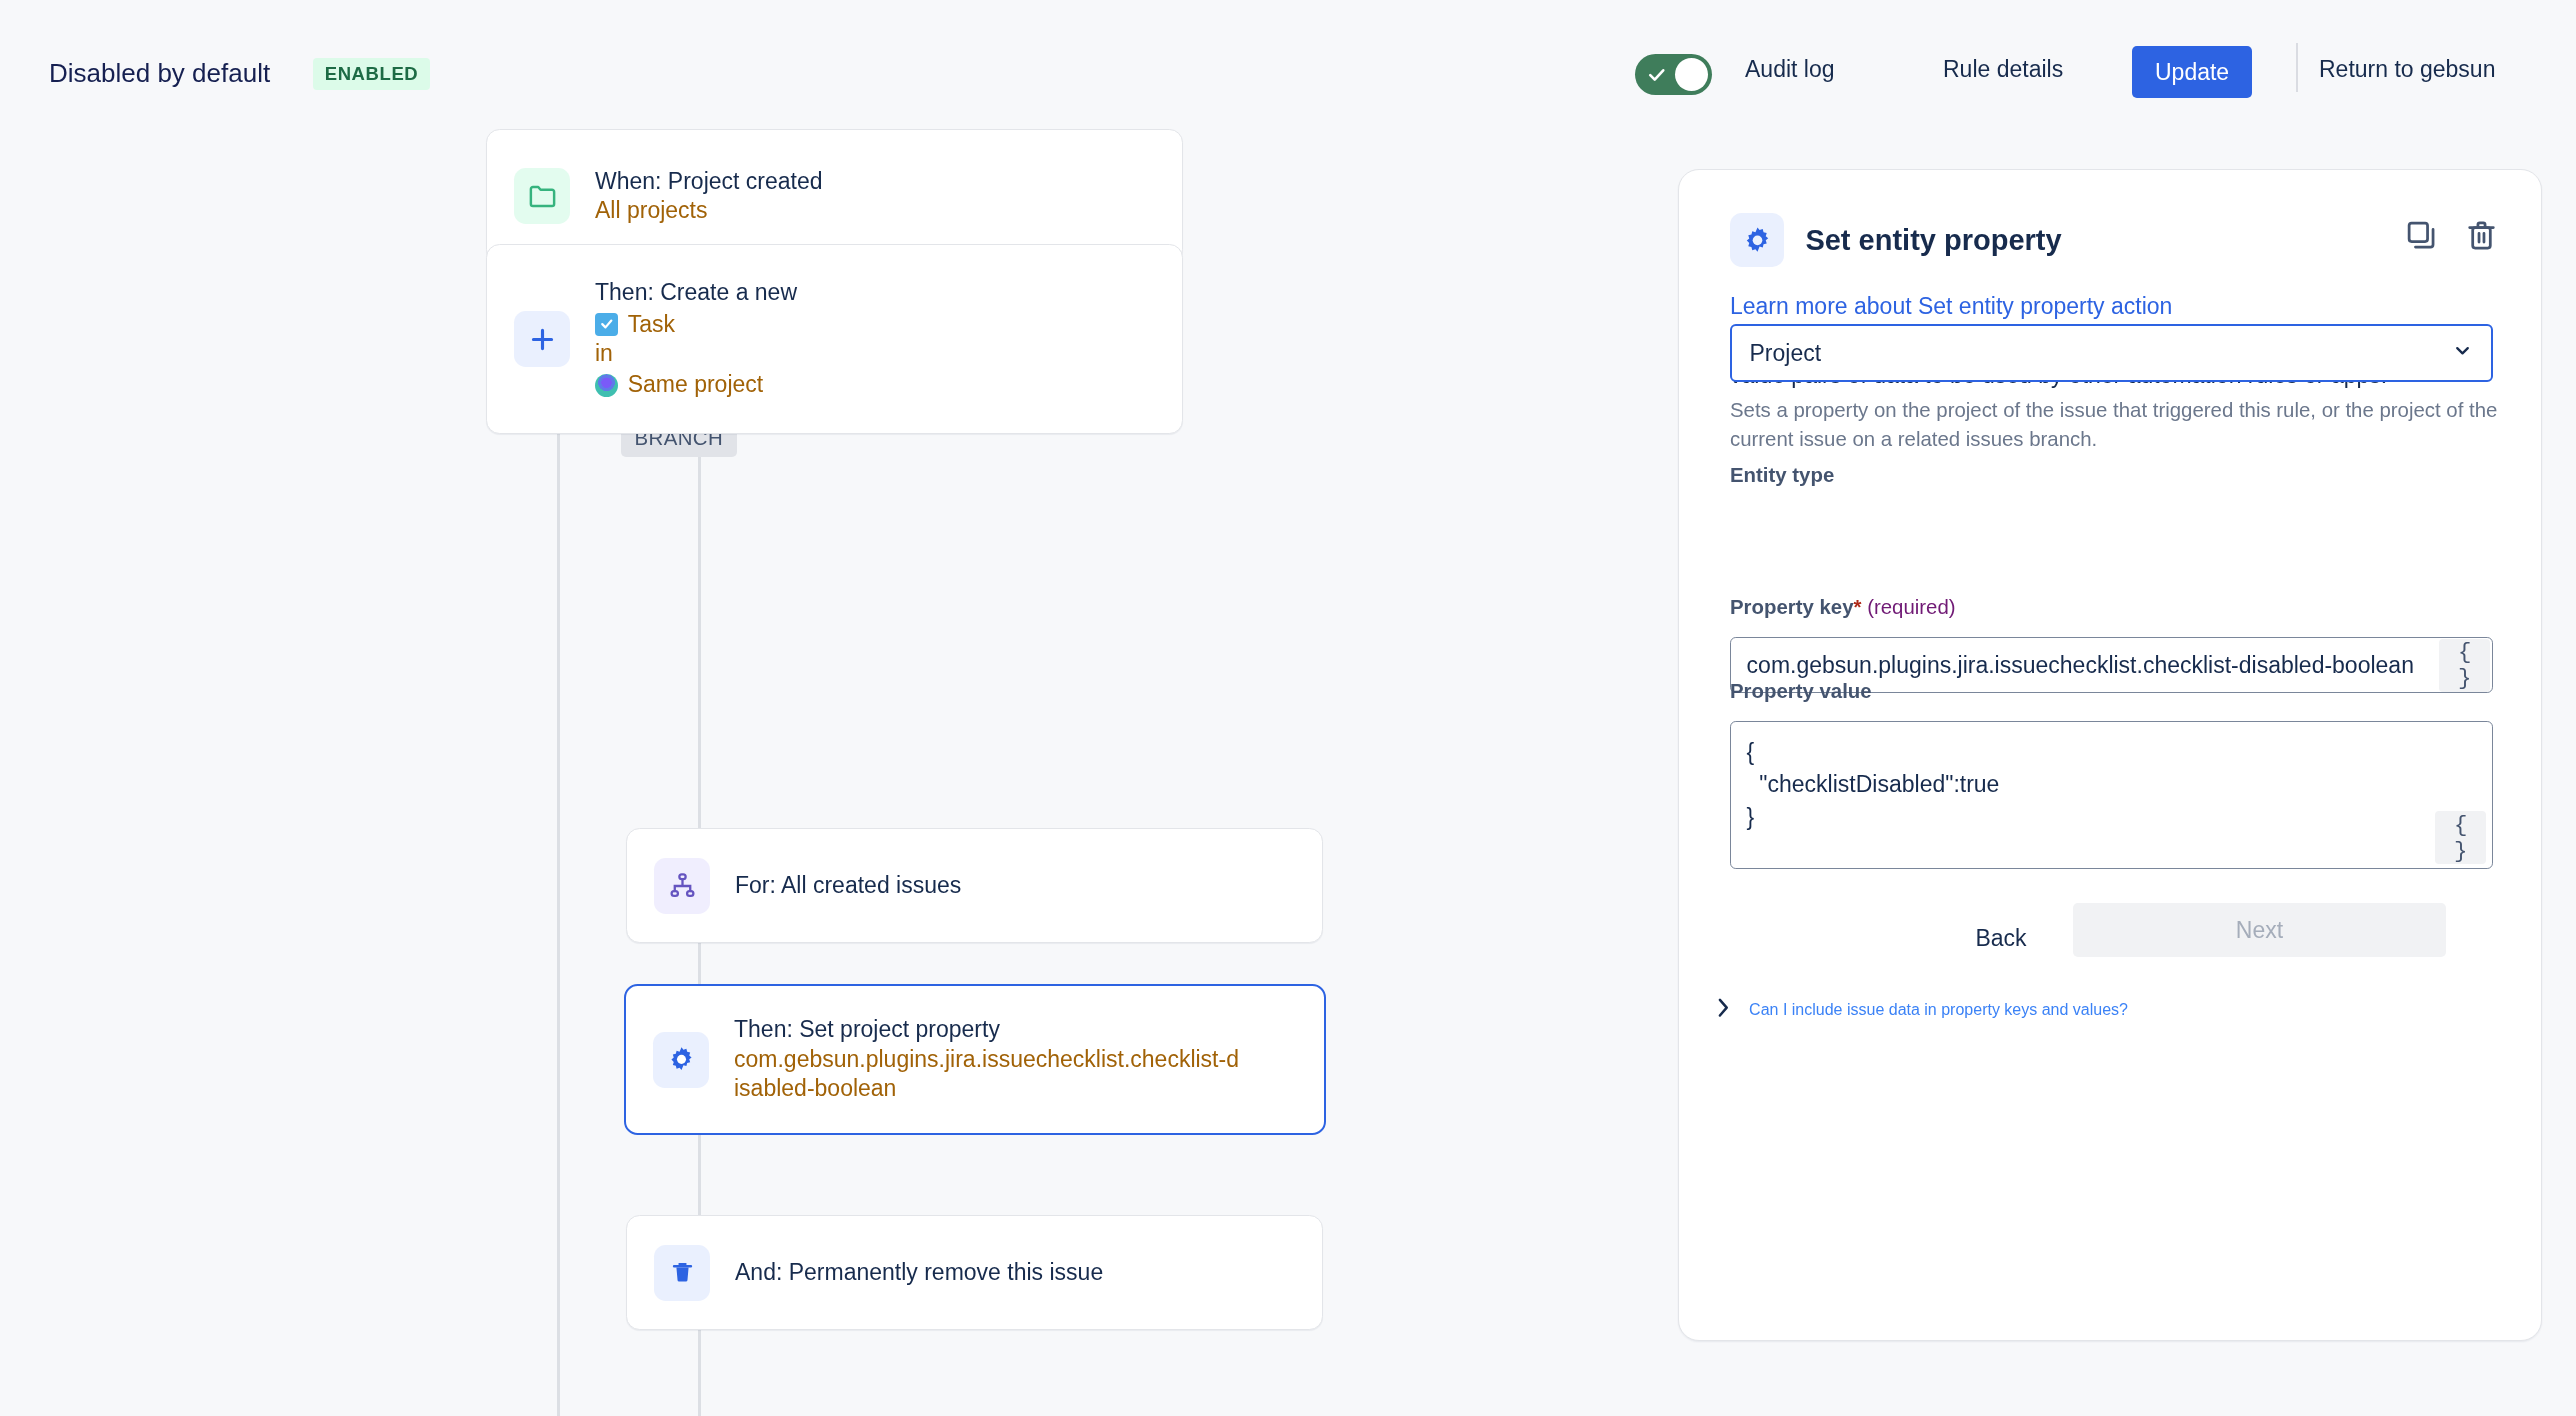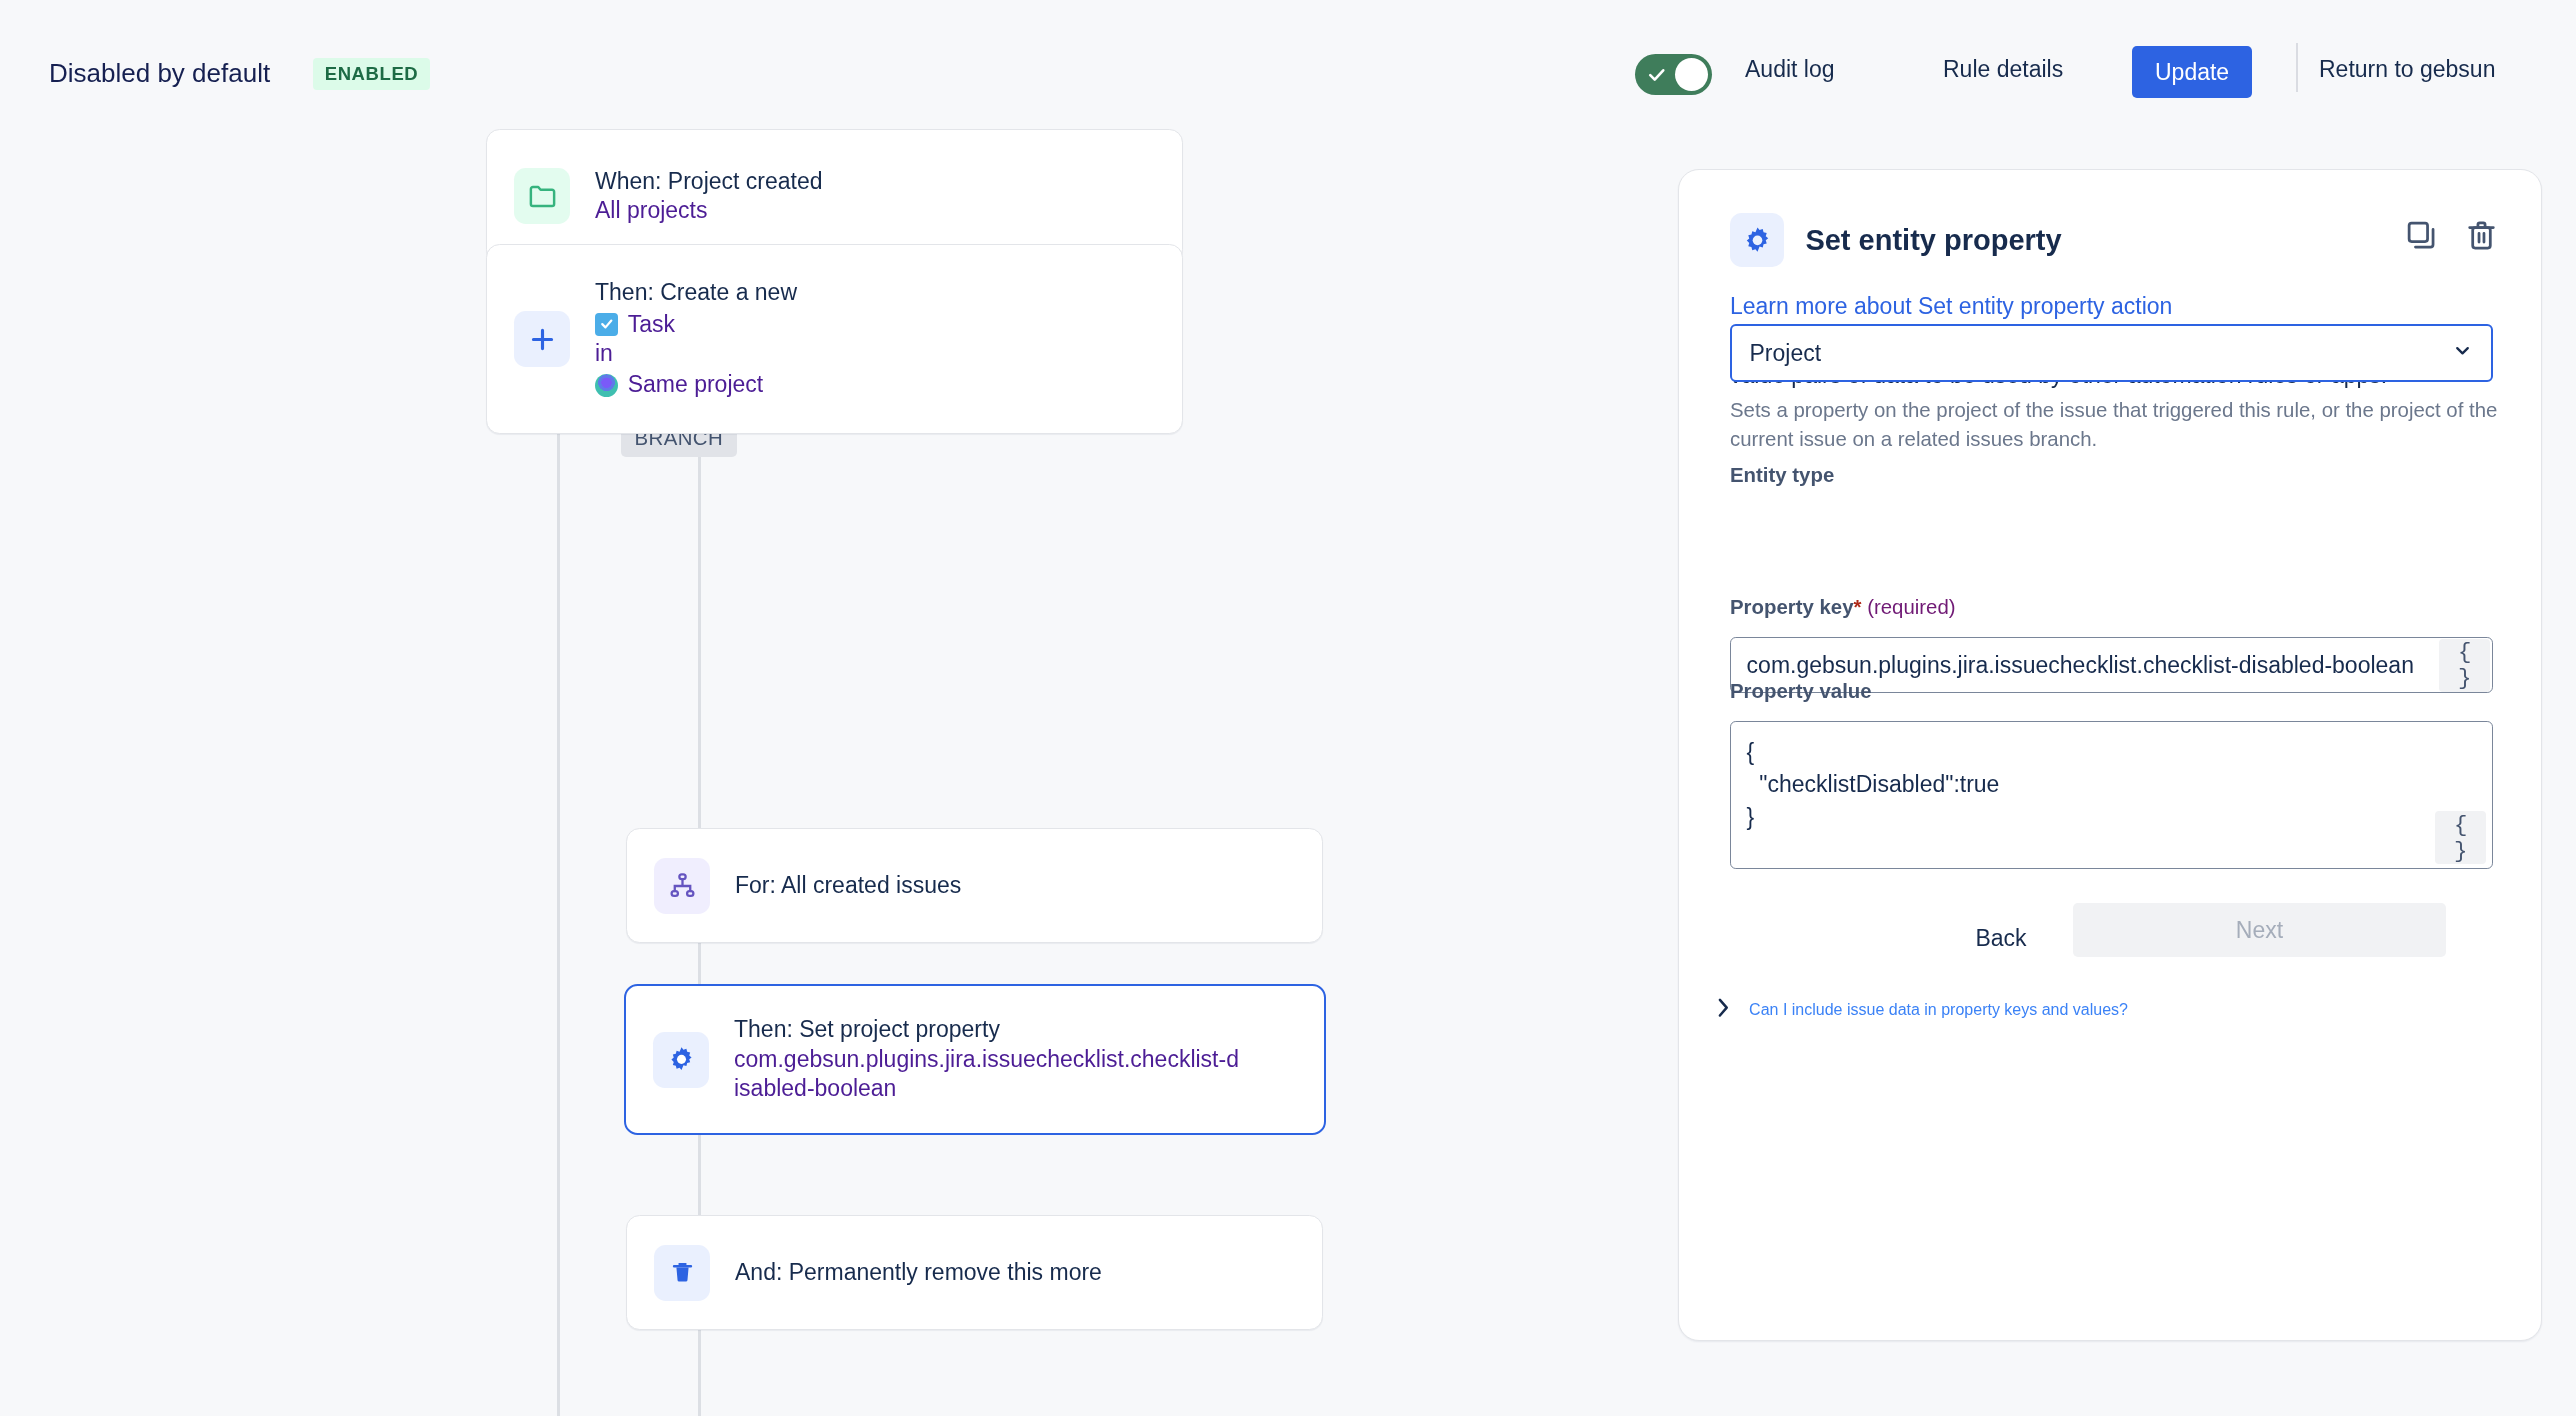--- a/index.html
+++ b/index.html
@@ -87,21 +87,21 @@
     flex: 0 0 auto;
     width: 56px; height: 56px; border-radius: 11.7px;
     display: flex; align-items: center; justify-content: center;
     margin-left: 27px;
   }
   .card .body { margin-left: 25px; padding-right: 17.5px; }
   .card .ttl {
     font-size: 23px; color: #172B4D; line-height: 1.28;
   }
   .card .sub {
-    font-size: 23px; color: #4c1d95; line-height: 1.28;
+    font-size: 23px; color: #a16207; line-height: 1.28;
   }
   .card .sub.mono { word-break: break-all; }
 
   .inline-row { display: flex; align-items: center; gap: 9.7px; }
   .chk-blue {
     width: 23px; height: 23px; border-radius: 3.9px; background: #4BADE8;
     display: inline-flex; align-items: center; justify-content: center;
     flex: 0 0 auto;
   }
   .proj-avatar {
@@ -318,21 +318,21 @@
   </div>
 
   <div class="card" style="left:626px; top:1063px; width:697px; height:115px;">
     <div class="icon-box" style="background:#EAF0FE;">
       <svg width="27" height="27" viewBox="0 0 24 24">
         <path d="M4.5 6.4h15M9.6 6.4V4.6h4.8v1.8" fill="none" stroke="#2D63E2" stroke-width="2.2" stroke-linecap="round"></path>
         <path d="M6.6 7.6h10.8l-1 11.2a1.4 1.4 0 0 1-1.4 1.3H9a1.4 1.4 0 0 1-1.4-1.3z" fill="#2D63E2"></path>
       </svg>
     </div>
     <div class="body">
-      <div class="ttl">And: Permanently remove this more</div>
+      <div class="ttl">And: Permanently remove this issue</div>
     </div>
   </div>
 
 </div>
 
 <div id="panel">
 
   <div id="panel-head">
     <div id="panel-icon-box">
       <svg width="33" height="33" viewBox="0 0 24 24">

